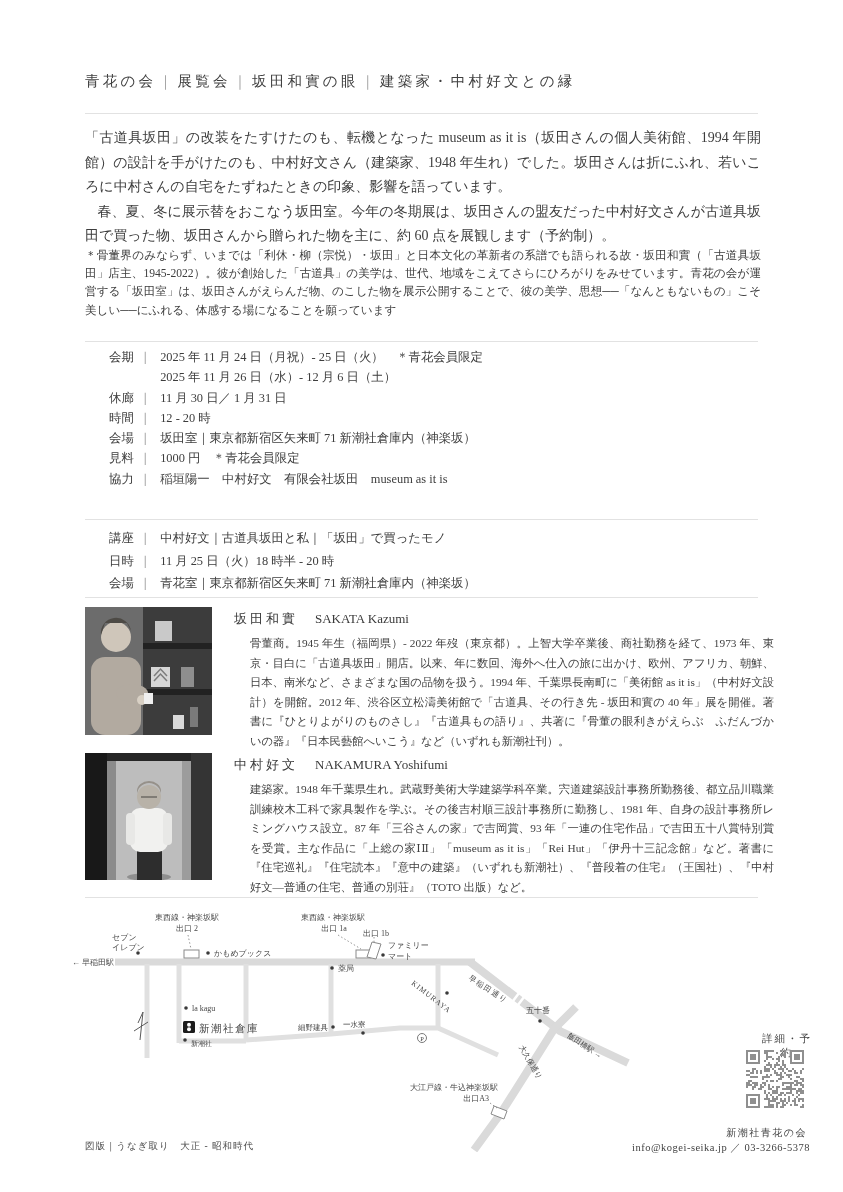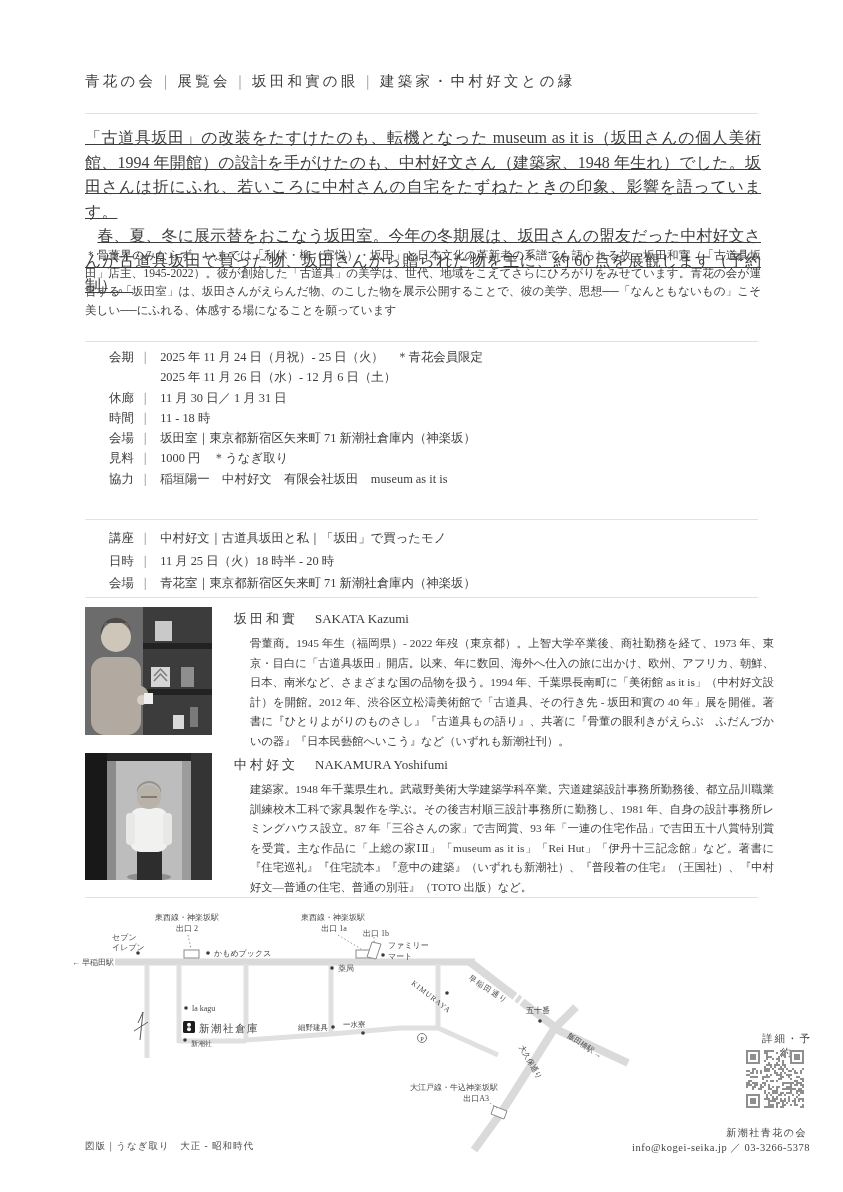--- a/index.html
+++ b/index.html
@@ -3,21 +3,21 @@
 <meta charset="utf-8">
 <style>
   html,body{margin:0;padding:0;background:#ffffff;}
   .page{position:relative;width:843px;height:1192px;background:#fff;overflow:hidden;
         font-family:"Liberation Serif","DejaVu Serif",serif;color:#3c3c3c;border-radius:11px;}
   .abs{position:absolute;}
   .rule{position:absolute;left:85px;width:673px;height:0;border:0;border-top:1px solid #e2e2e2;margin:0;}
   .title{left:85px;top:72px;font-size:14.5px;letter-spacing:3.2px;color:#3f3f3f;white-space:nowrap;}
   .title .tbar{color:#9b9b9b;padding:0 2px;}
   .para{left:85px;width:676px;text-align:justify;color:#3d3d3d;}
-  .p1{top:126px;font-size:16px;line-height:24.6px;text-decoration:underline;}
+  .p1{top:126px;font-size:14px;line-height:24.6px;}
   .p1 .indent{text-indent:12.4px;display:block;}
   .p2{top:247px;font-size:11.6px;line-height:18.2px;}
   .inforows{left:85px;font-size:12.4px;color:#3d3d3d;}
   .row{display:flex;line-height:20.3px;white-space:nowrap;}
   .rows2 .row{line-height:22.6px;}
   .row .lbl{width:27px;flex:0 0 27px;margin-left:24px;}
   .row .bar{color:#8f8f8f;margin:0 9px 0 3px;}
   .row.cont .lbl,.row.cont .bar{visibility:hidden;}
   .profile-name{font-size:13px;color:#3a3a3a;white-space:nowrap;}
   .profile-name .ja{letter-spacing:3px;}
@@ -63,31 +63,31 @@
         <span class="val">2025 年 11 月 26 日（水）- 12 月 6 日（土）</span>
       </div>
     <div class="row">
         <span class="lbl">休廊</span>
         <span class="bar">｜</span>
         <span class="val">11 月 30 日／ 1 月 31 日</span>
       </div>
     <div class="row">
         <span class="lbl">時間</span>
         <span class="bar">｜</span>
-        <span class="val">11 - 18 時</span>
+        <span class="val">12 - 20 時</span>
       </div>
     <div class="row">
         <span class="lbl">会場</span>
         <span class="bar">｜</span>
         <span class="val">坂田室｜東京都新宿区矢来町 71 新潮社倉庫内（神楽坂）</span>
       </div>
     <div class="row">
         <span class="lbl">見料</span>
         <span class="bar">｜</span>
-        <span class="val">1000 円　＊うなぎ取り</span>
+        <span class="val">1000 円　＊青花会員限定</span>
       </div>
     <div class="row">
         <span class="lbl">協力</span>
         <span class="bar">｜</span>
         <span class="val">稲垣陽一　中村好文　有限会社坂田　museum as it is</span>
       </div>
   </div>
 
   <hr class="rule" style="top:519px">
 

